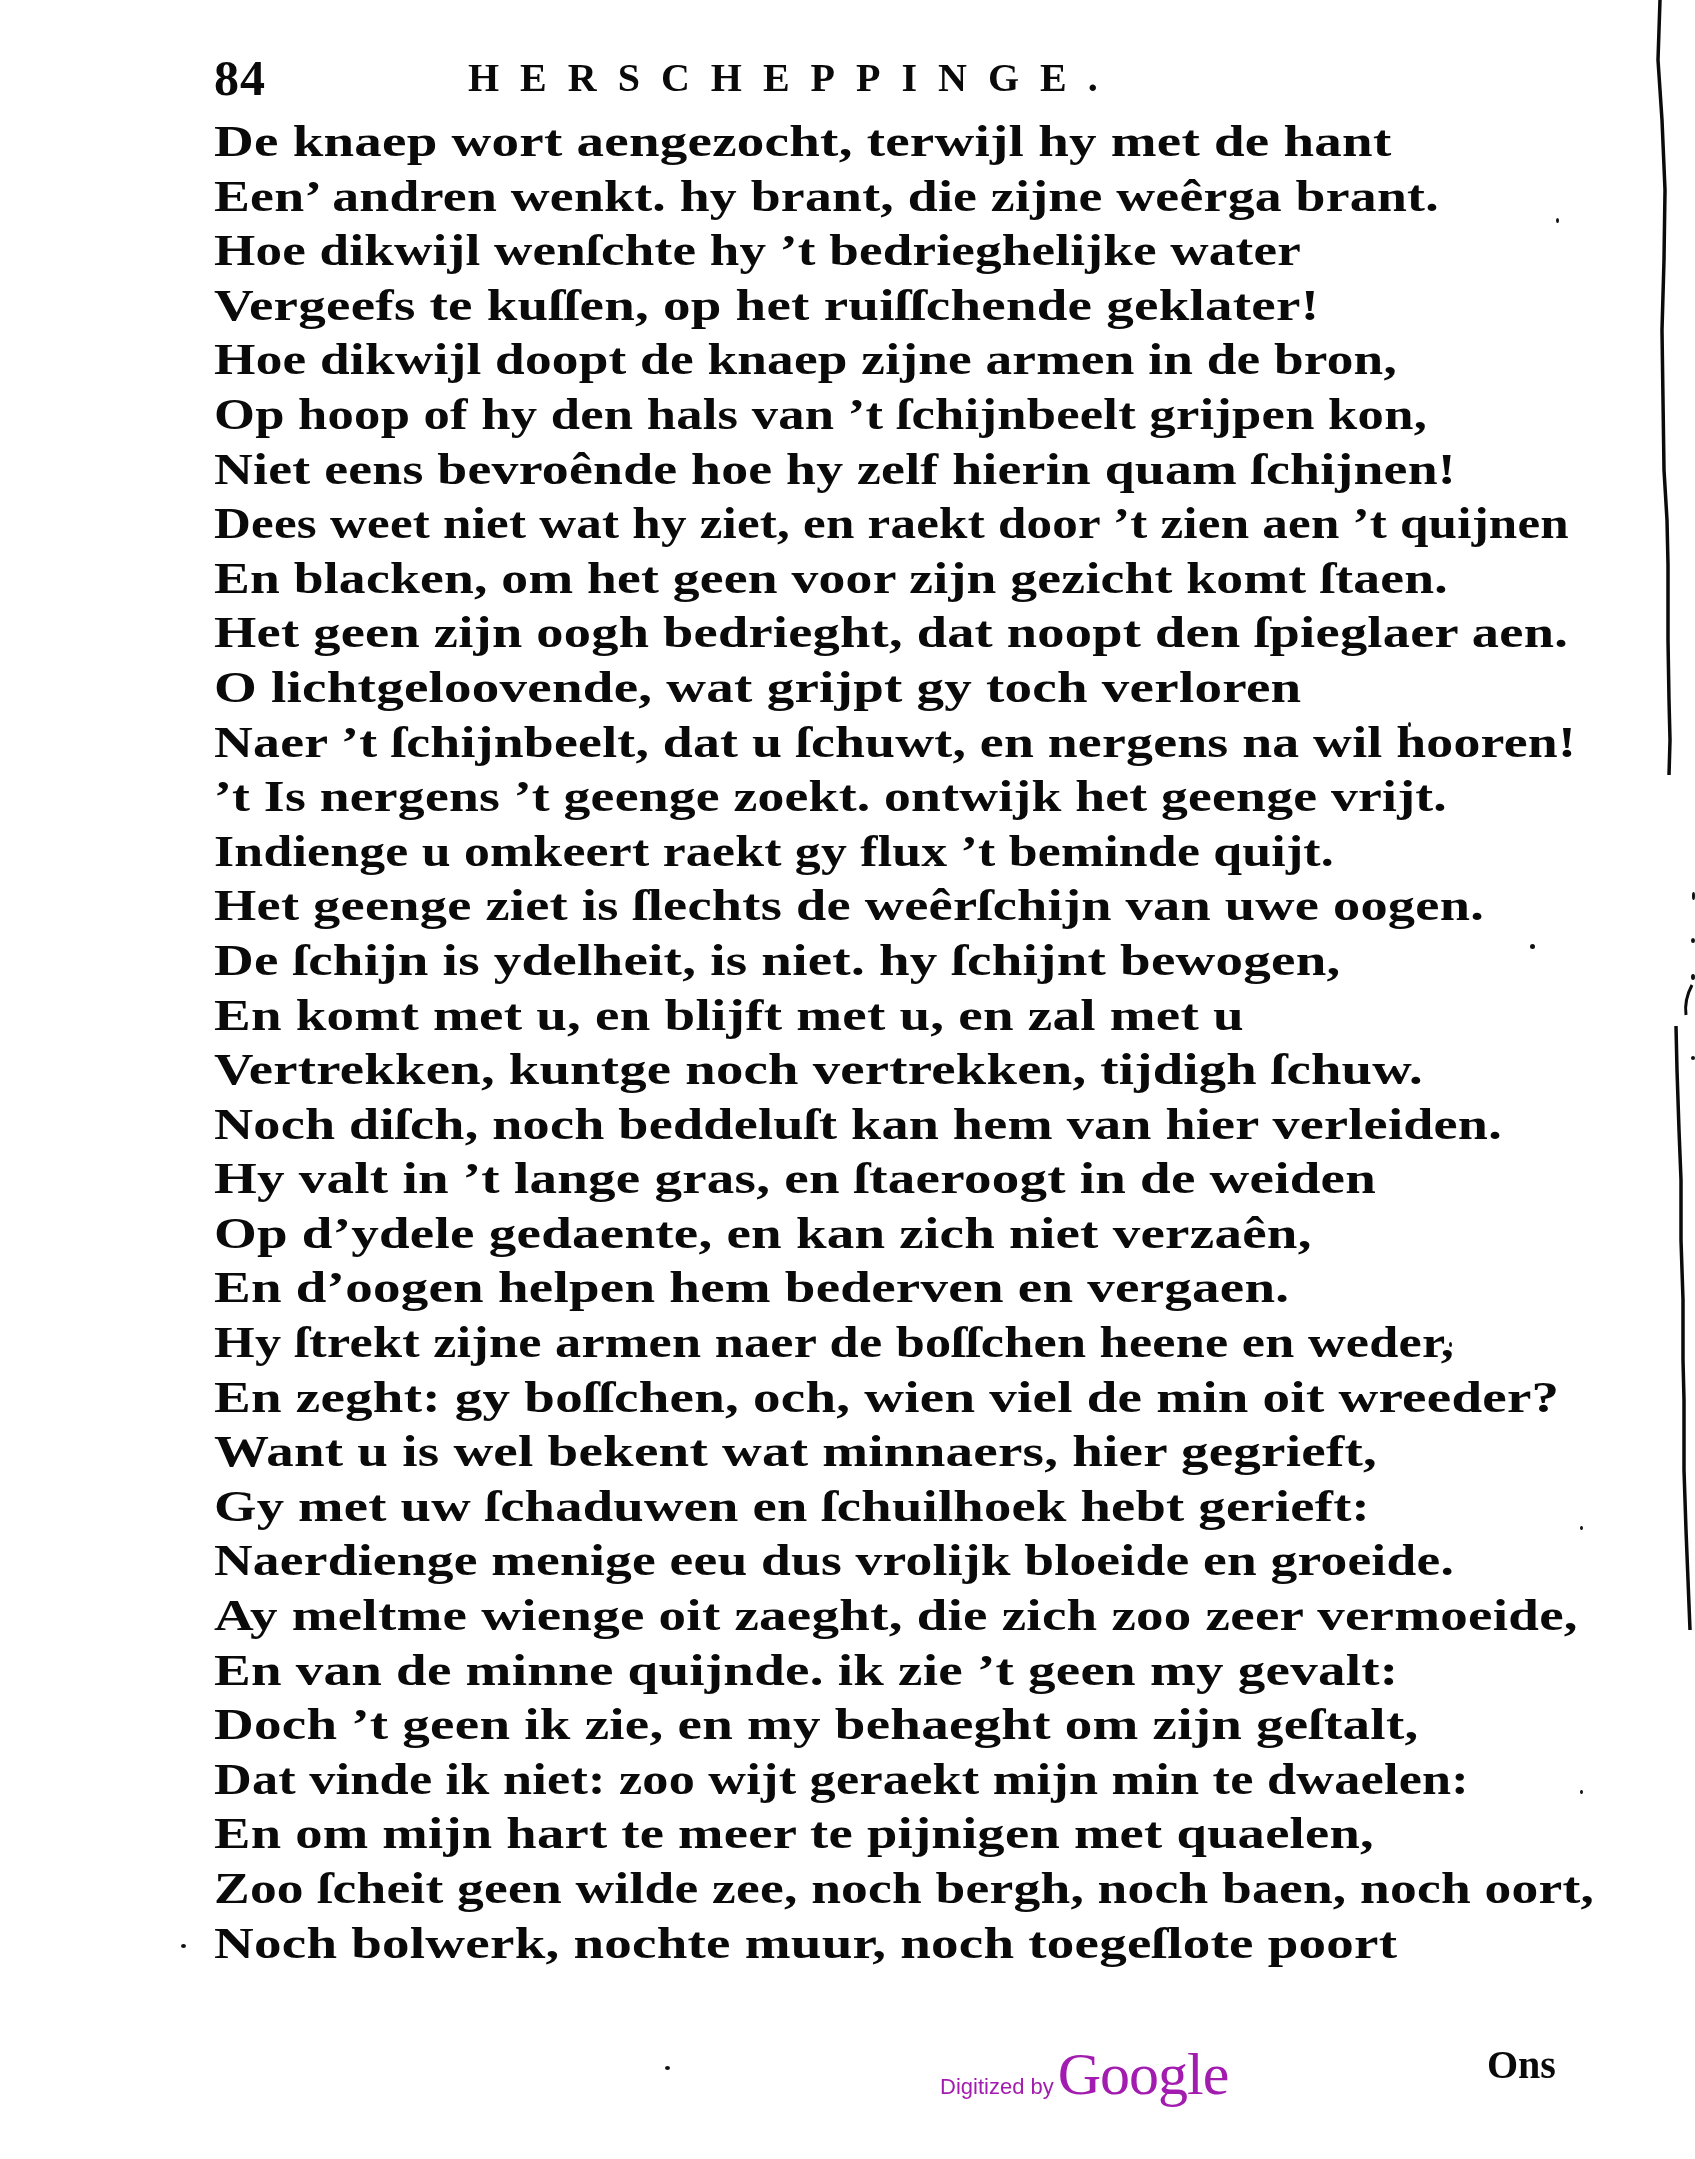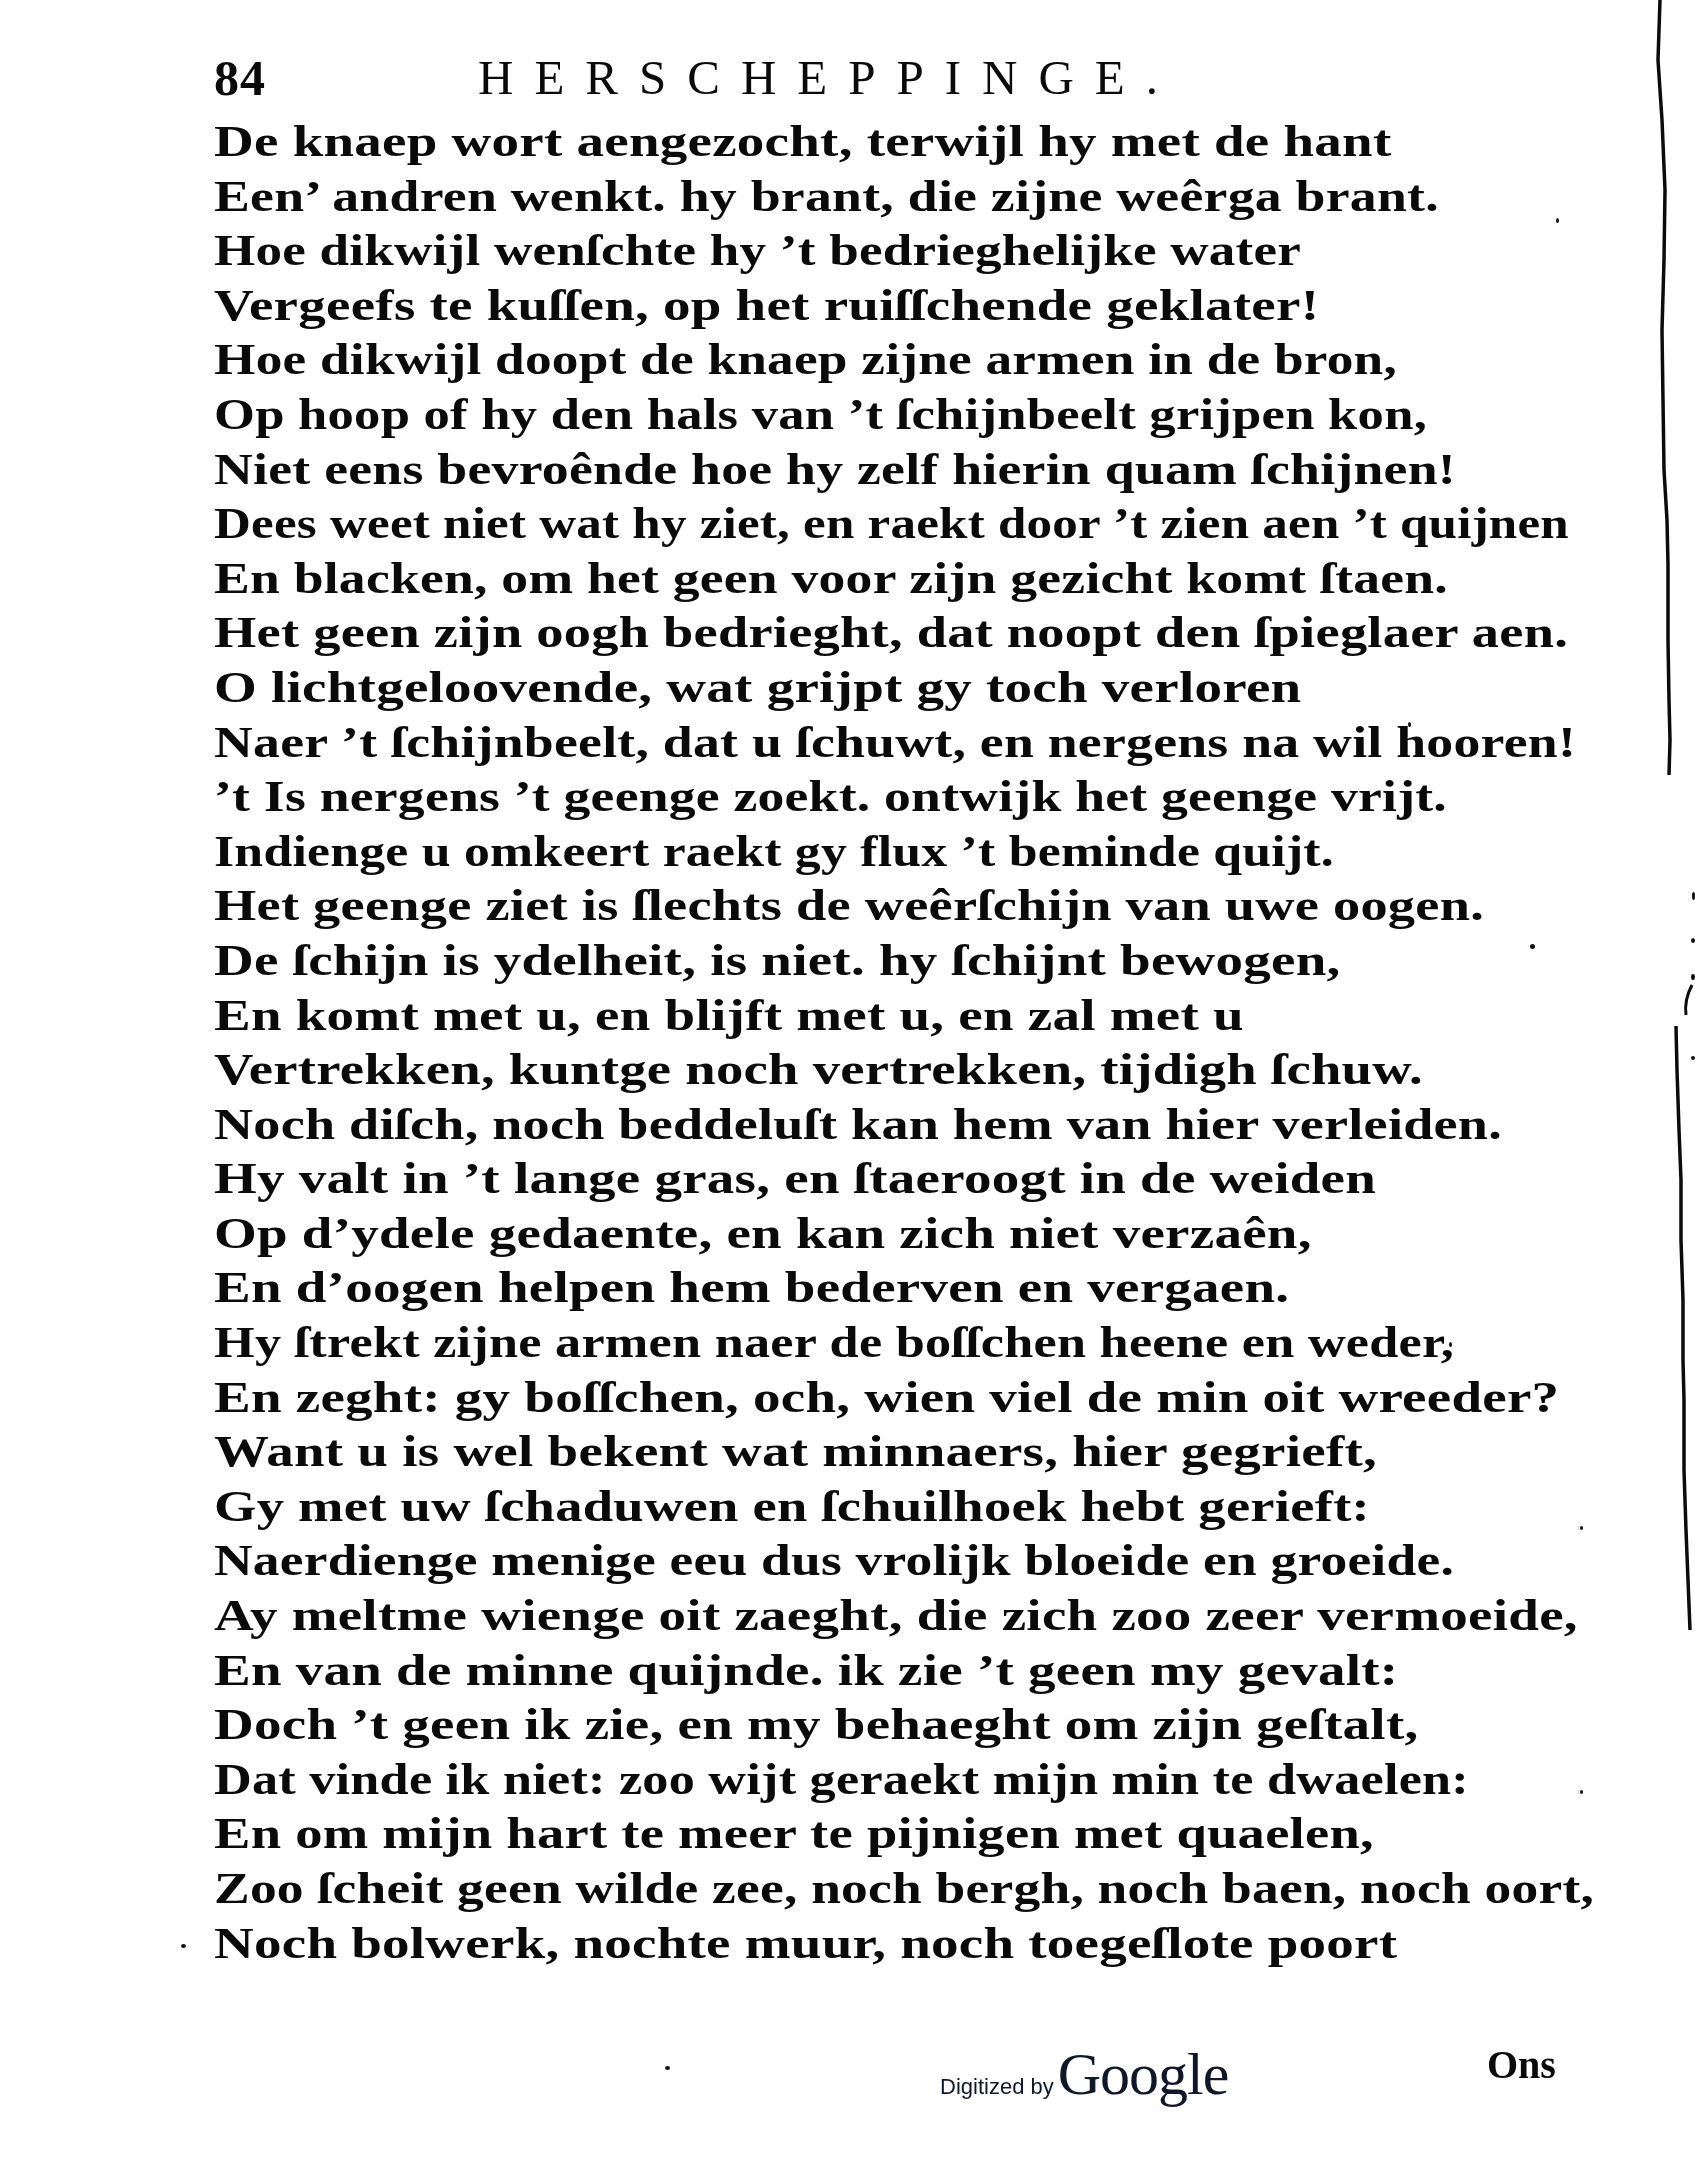--- a/index.html
+++ b/index.html
@@ -32,25 +32,25 @@
       position: absolute;
       left: 0;
       top: 0;
       font-size: 50px;
       line-height: 60px;
       font-weight: 700;
       letter-spacing: 1px;
     }
     .running-title {
       position: absolute;
-      left: 264px;
+      left: 254px;
       top: 0;
-      font-size: 49px;
+      font-size: 40px;
       line-height: 60px;
-      font-weight: 400;
+      font-weight: 700;
       letter-spacing: 21px;
     }
     .verse {
       position: absolute;
       left: 214px;
       top: 115px;
       width: 1400px;
       margin: 0;
       padding: 0;
       list-style: none;
@@ -71,21 +71,21 @@
       left: 1487px;
       top: 2040px;
       font-size: 40px;
       font-weight: 700;
       line-height: 50px;
     }
     .digitized {
       position: absolute;
       left: 940px;
       top: 2040px;
-      color: #0f172a;
+      color: #a21caf;
       white-space: nowrap;
       height: 70px;
     }
     .digitized .by {
       font-family: "Liberation Sans", "DejaVu Sans", sans-serif;
       font-size: 22px;
       vertical-align: baseline;
       letter-spacing: 0px;
     }
     .digitized .brand {

